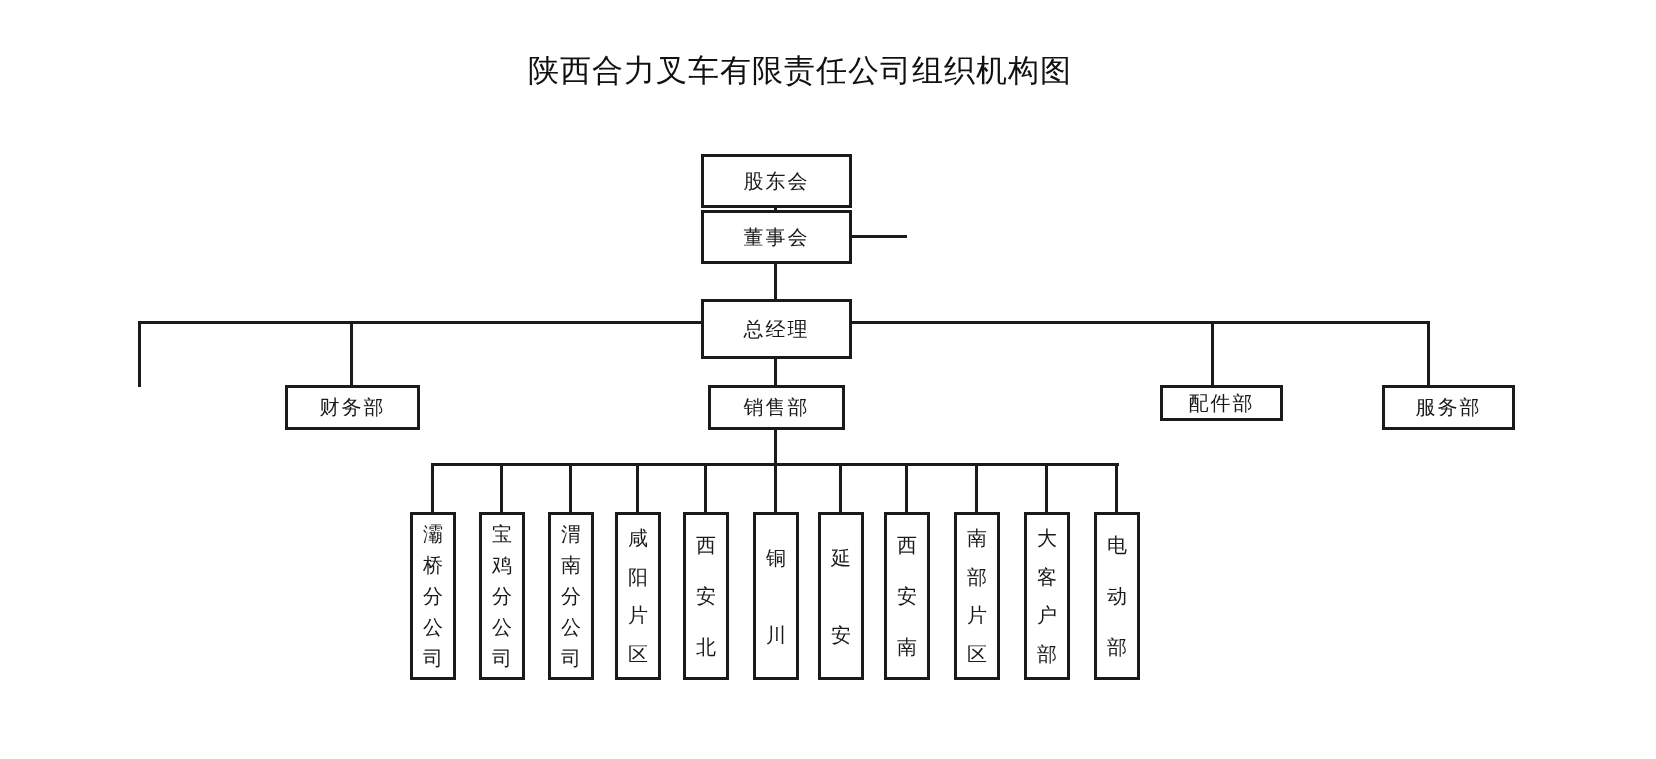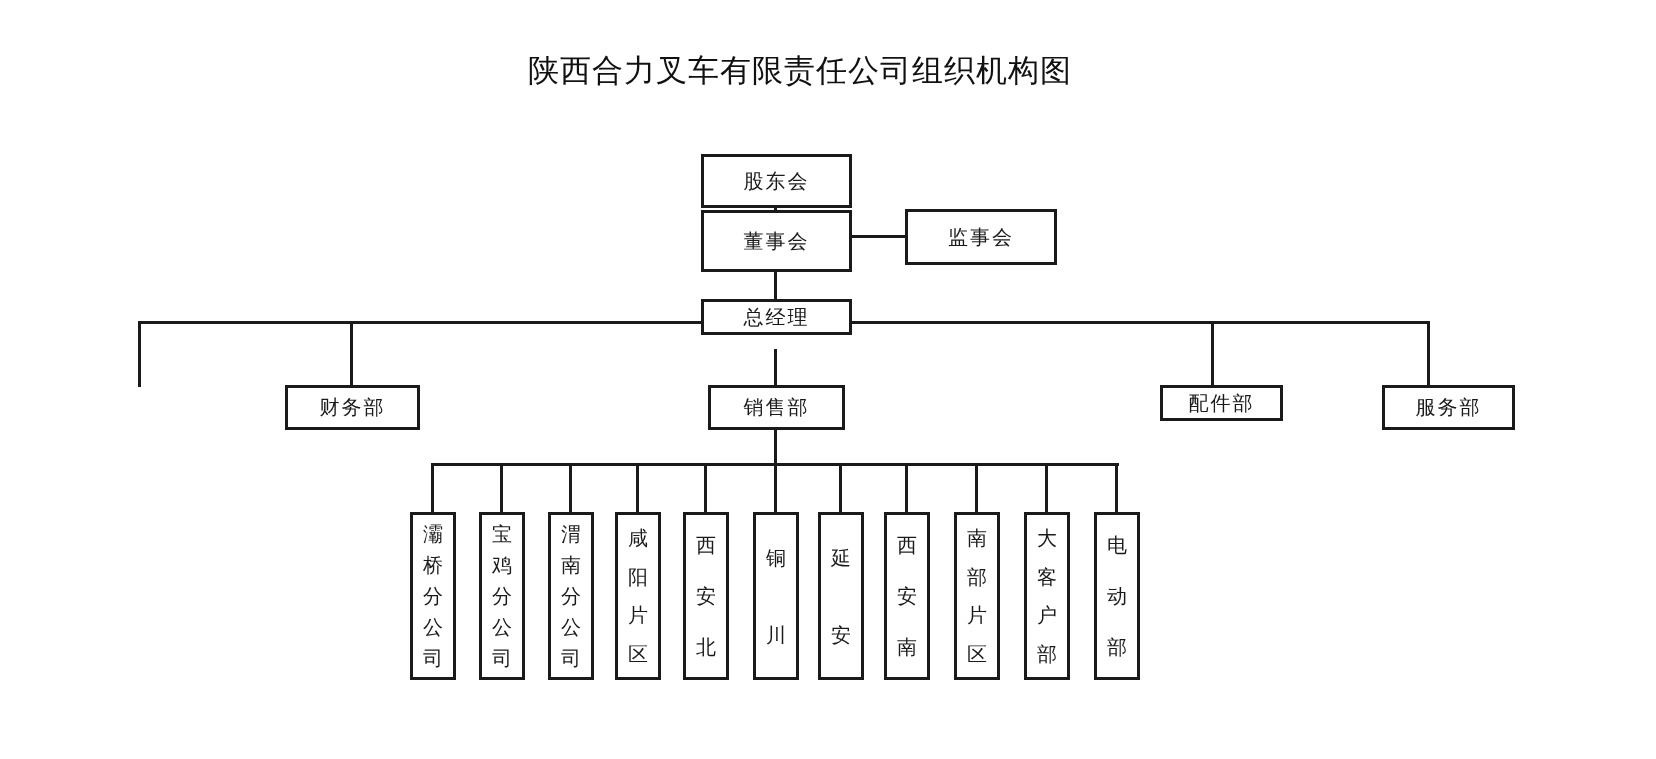--- a/index.html
+++ b/index.html
@@ -101,29 +101,26 @@
   <div class="vline" style="left:839px; top:463px; height:49px;"></div>
   <div class="vline" style="left:905px; top:463px; height:49px;"></div>
   <div class="vline" style="left:975px; top:463px; height:49px;"></div>
   <div class="vline" style="left:1045px; top:463px; height:49px;"></div>
   <div class="vline" style="left:1115px; top:463px; height:49px;"></div>
 
   <div class="box" style="left:701px; top:126px; width:151px; height:54px;margin-top:28px;">
     <span>股东会</span>
   </div>
 
-  <div class="box" style="left:701px; top:210px; width:151px; height:62px;">
+  <div class="box" style="left:701px; top:210px; width:151px; height:54px;">
     <span>董事会</span>
   </div>
 
-  <div class="box" style="left:905px; top:209px; width:152px; height:56px;">
-    <span>监事会</span>
-  </div>
-
-  <div class="box" style="left:701px; top:299px; width:151px; height:36px;">
+
+  <div class="box" style="left:701px; top:299px; width:151px; height:60px;">
     <span>总经理</span>
   </div>
 
 
   <div class="box" style="left:285px; top:385px; width:135px; height:45px;">
     <span>财务部</span>
   </div>
 
   <div class="box" style="left:708px; top:385px; width:137px; height:45px;">
     <span>销售部</span>

